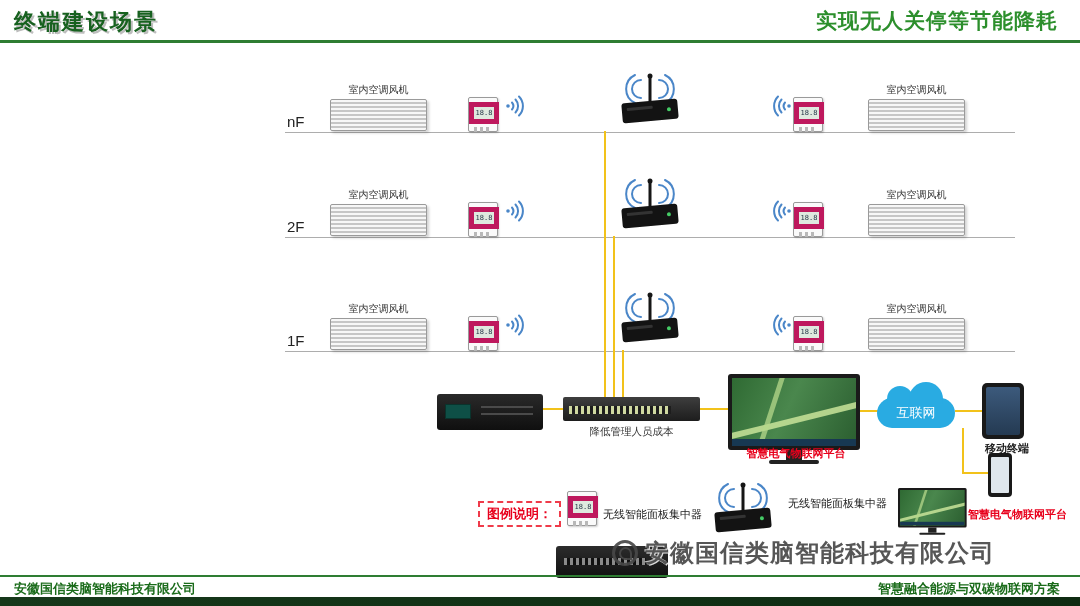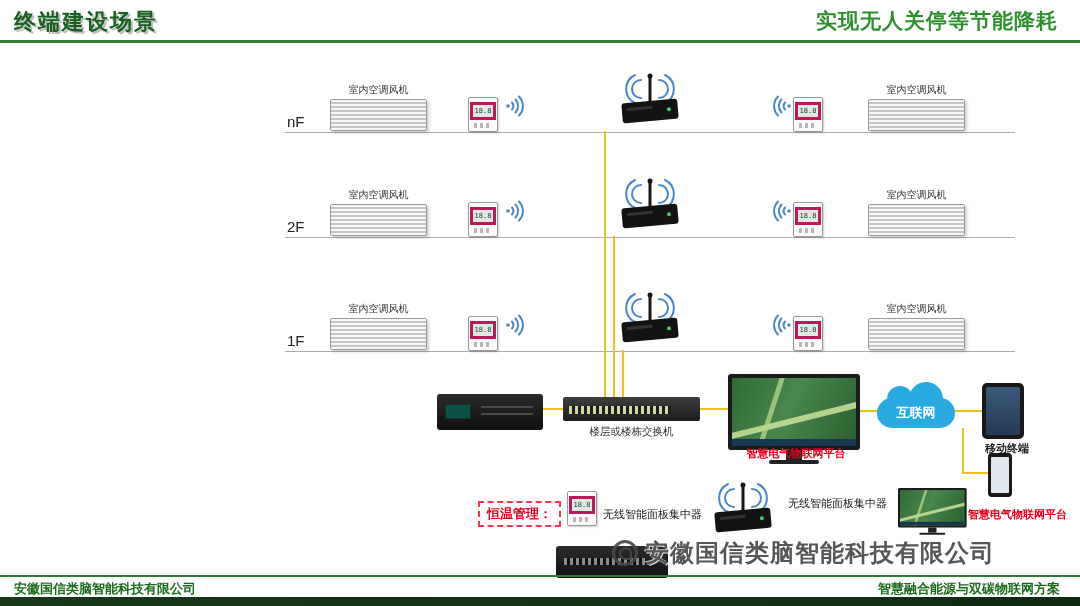--- a/index.html
+++ b/index.html
@@ -23,21 +23,21 @@
   .floor-label { position:absolute; left:2px; bottom:3px; font-size:15px; color:#222; }
 
   .fan-group { position:absolute; top:0; width:97px; text-align:center; }
   .fan-label { font-size:10px; color:#333; margin-bottom:2px; white-space:nowrap;text-align:center; }
   .vent { height:30px; border:1px solid #9a9a9a; border-radius:2px;
           background:repeating-linear-gradient(to bottom,#f7f7f7 0 2px,#c6c6c6 2px 4px);
           box-shadow:2px 2px 3px rgba(0,0,0,.18); }
 
   .thermo { position:absolute; width:28px; height:33px; background:#fafafa; border:1px solid #9a9a9a;
             border-radius:2px; box-shadow:1px 1px 2px rgba(0,0,0,.2); text-align:center; }
-  .thermo-lcd  { margin:4px auto 0; width:20px; height:12px; background:#dfe9df; border:3px solid #be185d;
+  .thermo-lcd  { margin:4px auto 0; width:20px; height:12px; background:#dfe9df; border:5px solid #be185d;
                  font-family:"DejaVu Sans Mono",monospace; font-size:7px; line-height:12px; color:#234; }
   .thermo-btns { margin:3px auto 0; width:18px; height:5px;
                  background:repeating-linear-gradient(to right,#b8b8b8 0 3px,transparent 3px 6px); }
 
   .wifi { position:absolute; width:26px; height:26px; }
   .wifi svg { display:block; }
   .wifi.flip { transform:scaleX(-1); }
 
   .gateway { position:absolute; width:90px; height:62px; }
   .gateway svg { display:block; }
@@ -76,21 +76,21 @@
   .platform-label { position:absolute; left:736px; top:446px; width:120px; text-align:center;
                     font-size:11px; font-weight:bold; color:#e8001c; }
 
   .cloud { position:absolute; left:877px; top:398px; width:78px; height:30px;
            background:#29abe2; border-radius:16px; }
   .cloud::before { content:""; position:absolute; left:10px; top:-12px; width:26px; height:26px;
                    background:#29abe2; border-radius:50%; }
   .cloud::after  { content:""; position:absolute; right:12px; top:-16px; width:34px; height:34px;
                    background:#29abe2; border-radius:50%; }
   .cloud-label { position:relative; z-index:2; display:block; text-align:center; line-height:30px;
-                 font-weight:bold; color:#fff; font-size:13px; }
+                 font-weight:normal; color:#fff; font-size:13px; }
 
   .tablet { position:absolute; left:982px; top:383px; width:42px; height:56px; background:#191919;
             border-radius:5px; padding:4px; box-sizing:border-box; }
   .tablet-screen { width:100%; height:100%; background:linear-gradient(#3c5a7c,#243a52); border-radius:2px; }
   .mobile-label  { position:absolute; left:985px; top:441px; font-size:11px; font-weight:bold; color:#222; }
   .phone { position:absolute; left:988px; top:453px; width:24px; height:44px; background:#191919;
            border-radius:4px; padding:4px 3px; box-sizing:border-box; }
   .phone-screen { width:100%; height:100%; background:#dfe6ec; border-radius:1px; }
 
   
@@ -322,21 +322,21 @@
   <div class="hcable" style="left:962px;top:472px;width:26px"></div>
 
   <div class="server">
     <div class="server-screen"></div>
     <div class="server-lines"></div>
   </div>
 
   <div class="switch">
     <div class="switch-ports"></div>
   </div>
-  <div class="switch-label">楼层或楼栋交换机</div>
+  <div class="switch-label">降低管理人员成本</div>
 
   <div class="monitor">
     <div class="mon-screen">
       <div class="mon-map"></div>
       <div class="mon-road1"></div>
       <div class="mon-road2"></div>
       <div class="mon-bar"></div>
     </div>
     <div class="mon-stand"></div>
     <div class="mon-base"></div>
@@ -349,21 +349,21 @@
 
   <div class="tablet">
     <div class="tablet-screen"></div>
   </div>
   <div class="mobile-label">移动终端</div>
   <div class="phone">
     <div class="phone-screen"></div>
   </div>
 
 
-  <div class="legend-title">恒温管理：</div>
+  <div class="legend-title">图例说明：</div>
 
   <div class="thermo" style="left:567px;top:491px">
     <div class="thermo-lcd">18.8</div>
     <div class="thermo-btns"></div>
   </div>
   <div class="legend-label" style="left:603px;top:507px">无线智能面板集中器</div>
 
   <div class="gateway" style="left:698px;top:480px">
     <svg viewBox="0 0 90 62" width="90" height="62">
         <g fill="none" stroke="#4a86c8" stroke-width="2" stroke-linecap="round">

